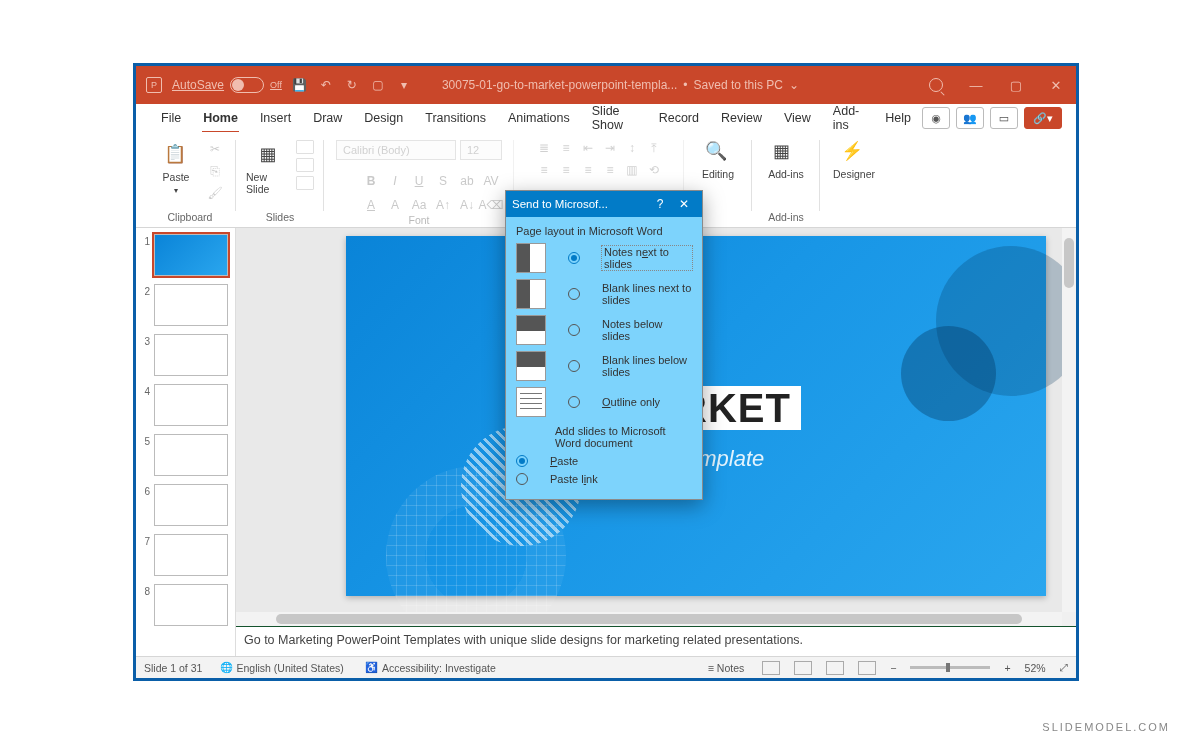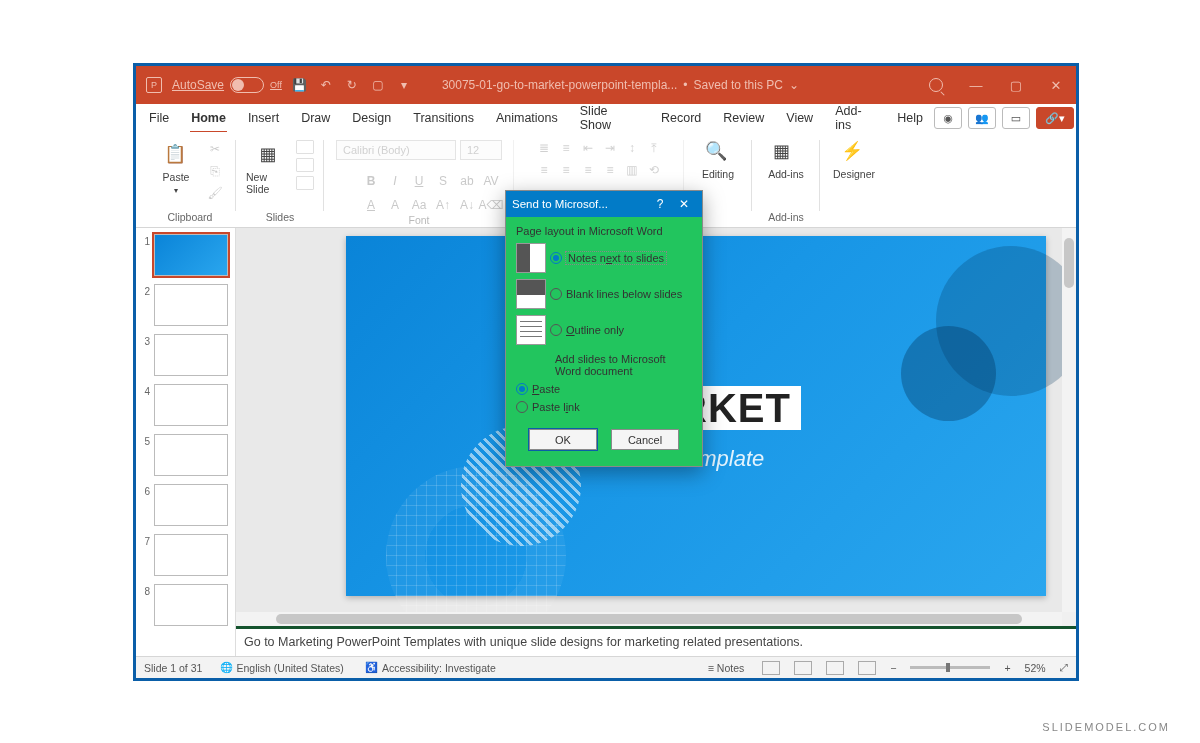--- a/index.html
+++ b/index.html
@@ -14,21 +14,21 @@
   .toggle { width: 34px; height: 16px; border: 1px solid #f0bdaf; border-radius: 8px; position: relative; }
   .toggle::after { content:""; position:absolute; left:1px; top:1px; width:12px; height:12px; border-radius:50%; background:#f0bdaf; }
   .tb-btn { width: 16px; height: 16px; display: flex; align-items:center; justify-content:center; }
   .title-center { flex: 0 0 auto; margin-left: 20px; display:flex; gap:6px; align-items:center;text-align:right;}
   .title-right { margin-left:auto; display:flex; align-items:center; }
   .win-btn { width: 40px; height: 38px; display:flex; align-items:center; justify-content:center; color:#f0bdaf; font-size:13px;}
   .search-circle { width:14px;height:14px;border:1px solid #f0bdaf;border-radius:50%; position:relative;}
   .search-circle::after{content:"";position:absolute;right:-3px;bottom:-3px;width:5px;height:1px;background:#f0bdaf;transform:rotate(45deg);}
 
   
-  .ribbon-tabs { height: 28px; background:#fff; display:flex; align-items:center; font-size:12.5px; padding:0 2px; gap:0; border-bottom:0; position:relative;}
+  .ribbon-tabs { height: 28px; background:#fff; display:flex; align-items:center; font-size:12.5px; padding:0 14px; gap:0; border-bottom:0; position:relative;}
   .rtab { padding: 0 11px; height:28px; display:flex; align-items:center; color:#333; cursor:default;}
   .rtab.active { font-weight:600; position:relative;}
   .rtab.active::after { content:""; position:absolute; left:10px; right:10px; bottom:-1px; height:2px; background:#c9472a;}
   .ribbon-right-tools { margin-left:auto; display:flex; gap:6px; align-items:center;}
   .rtool { width:28px; height:22px; border:1px solid #bbb; border-radius:3px; display:flex; align-items:center; justify-content:center; font-size:11px; color:#555;}
   .rtool.share{ background:#c9472a; color:#fff; border-color:#c9472a; width:38px;}
 
   
   .ribbon { height: 96px; background:#fff; border-bottom:1px solid #d6d6d6; display:flex; font-size:11px; color:#555; padding:2px 8px 0 8px; gap:0; position:relative;}
   .rgroup { display:flex; flex-direction:column; align-items:center; padding:2px 10px 0 10px; position:relative;}
@@ -72,30 +72,30 @@
   .bigcirc2{position:absolute; right:50px; top:90px; width:95px; height:95px; border-radius:50%; background:rgba(0,50,90,.35);}
   .stripes{position:absolute; left:115px; top:190px; width:120px;height:120px;border-radius:50%;background:repeating-linear-gradient(45deg,rgba(255,255,255,.55) 0 3px, transparent 3px 7px);}
   .grid{position:absolute; left:40px; bottom:-50px; width:180px;height:180px;border-radius:50%;background:radial-gradient(circle,transparent 40%, rgba(255,255,255,.05) 40%),repeating-linear-gradient(0deg,rgba(255,255,255,.15) 0 1px,transparent 1px 10px),repeating-linear-gradient(90deg,rgba(255,255,255,.15) 0 1px,transparent 1px 10px);}
   .vline{position:absolute; left:290px; top:200px; width:50px; height:2px; background:#fff;}
 
   .vscroll{ position:absolute; right:0; top:0; bottom:0; width:14px; background:#f3f3f3;}
   .vscroll .vthumb{position:absolute; left:2px; top:10px; width:10px; height:50px; background:#c7c7c7; border-radius:5px;}
   .hscroll{ height:14px; background:#f3f3f3; margin:0 14px 0 0; position:relative;}
   .hscroll .hthumb{position:absolute; top:2px; left:40px; right:40px; height:10px; background:#c7c7c7; border-radius:5px;}
 
-  .notes-area{ height:30px; border-top:3px solid #14532d; background:#fff; font-size:12.5px; color:#444; padding:6px 8px;}
-
-  
-  .dialog{ position:absolute; left:505px; top:190px; width:198px; background:#22c55e; border:1px solid #8a8a8a; box-shadow:0 6px 20px rgba(0,0,0,.35); z-index:50;}
+  .notes-area{ height:30px; border-top:1px solid #14532d; background:#fff; font-size:12.5px; color:#444; padding:6px 8px;}
+
+  
+  .dialog{ position:absolute; left:505px; top:190px; width:198px; background:#7dd3fc; border:1px solid #8a8a8a; box-shadow:0 6px 20px rgba(0,0,0,.35); z-index:50;}
   .dlg-title{ height:26px; background:#027bc7; color:#fff; font-size:11.5px; display:flex; align-items:center; padding:0 6px;}
   .dlg-title .spacer{flex:1;}
   .dlg-tbtn{ width:24px; text-align:center; font-size:12px;}
   .dlg-body{ padding:8px 10px 6px 10px; font-size:11px; color:#333;}
   .dlg-section{ margin-bottom:8px;}
-  .opt-row{ display:flex; align-items:center; gap:4px; margin:6px 0;}
+  .opt-row{ display:flex; align-items:center; gap:22px; margin:6px 0;}
   .opt-thumb{ width:30px; height:30px; border:1px solid #999; background:repeating-linear-gradient(0deg,#777 0 1px,transparent 1px 3px); flex:0 0 auto; position:relative;}
   .opt-thumb.half::before{content:"";position:absolute;inset:0;background:linear-gradient(90deg,#555 45%, #fff 45%);}
   .opt-thumb.below::before{content:"";position:absolute;inset:0;background:linear-gradient(180deg,#555 55%, #fff 55%);}
   .opt-thumb.outline{background:#fff;}
   .opt-thumb.outline::before{content:"";position:absolute;left:3px;right:3px;top:5px;height:1px;background:#777;box-shadow:0 5px 0 #777,0 10px 0 #777,0 15px 0 #777;}
   .radio{ width:12px;height:12px;border:1px solid #555;border-radius:50%;flex:0 0 auto;position:relative;}
   .radio.selected{border-color:#027bc7;}
   .radio.selected::after{content:"";position:absolute;left:2px;top:2px;width:6px;height:6px;border-radius:50%;background:#027bc7;}
   .opt-label{ font-size:11px; }
   .opt-label.boxed{outline:1px dotted #888; padding:0 2px;}
@@ -382,20 +382,30 @@
     </div>
     <div class="dlg-body">
       <div class="dlg-section">
         <div style="margin-bottom:6px;">Page layout in Microsoft Word</div>
         <div class="opt-row">
           <span class="opt-thumb half"></span>
           <span class="radio selected"></span>
           <span class="opt-label boxed">Notes n<span class="u">e</span>xt to slides</span>
         </div>
         <div class="opt-row">
+          <span class="opt-thumb half"></span>
+          <span class="radio"></span>
+          <span class="opt-label">Blank lines next to slides</span>
+        </div>
+        <div class="opt-row">
+          <span class="opt-thumb below"></span>
+          <span class="radio"></span>
+          <span class="opt-label">Notes below slides</span>
+        </div>
+        <div class="opt-row">
           <span class="opt-thumb below"></span>
           <span class="radio"></span>
           <span class="opt-label">Blank lines below slides</span>
         </div>
         <div class="opt-row">
           <span class="opt-thumb outline"></span>
           <span class="radio"></span>
           <span class="opt-label"><span class="u">O</span>utline only</span>
         </div>
       </div>
@@ -403,21 +413,17 @@
         <div style="margin-bottom:6px;margin-left:39px;">Add slides to Microsoft Word document</div>
         <div class="opt-row">
           <span class="radio selected"></span>
           <span class="opt-label"><span class="u">P</span>aste</span>
         </div>
         <div class="opt-row">
           <span class="radio"></span>
           <span class="opt-label">Paste l<span class="u">i</span>nk</span>
         </div>
       </div>
-      <div class="dlg-btns">
-        <div class="dlg-btn primary">OK</div>
-        <div class="dlg-btn">Cancel</div>
-      </div>
     </div>
   </div>
 
   <div class="watermark">SLIDEMODEL.COM</div>
 </div>
 
 </body></html>

